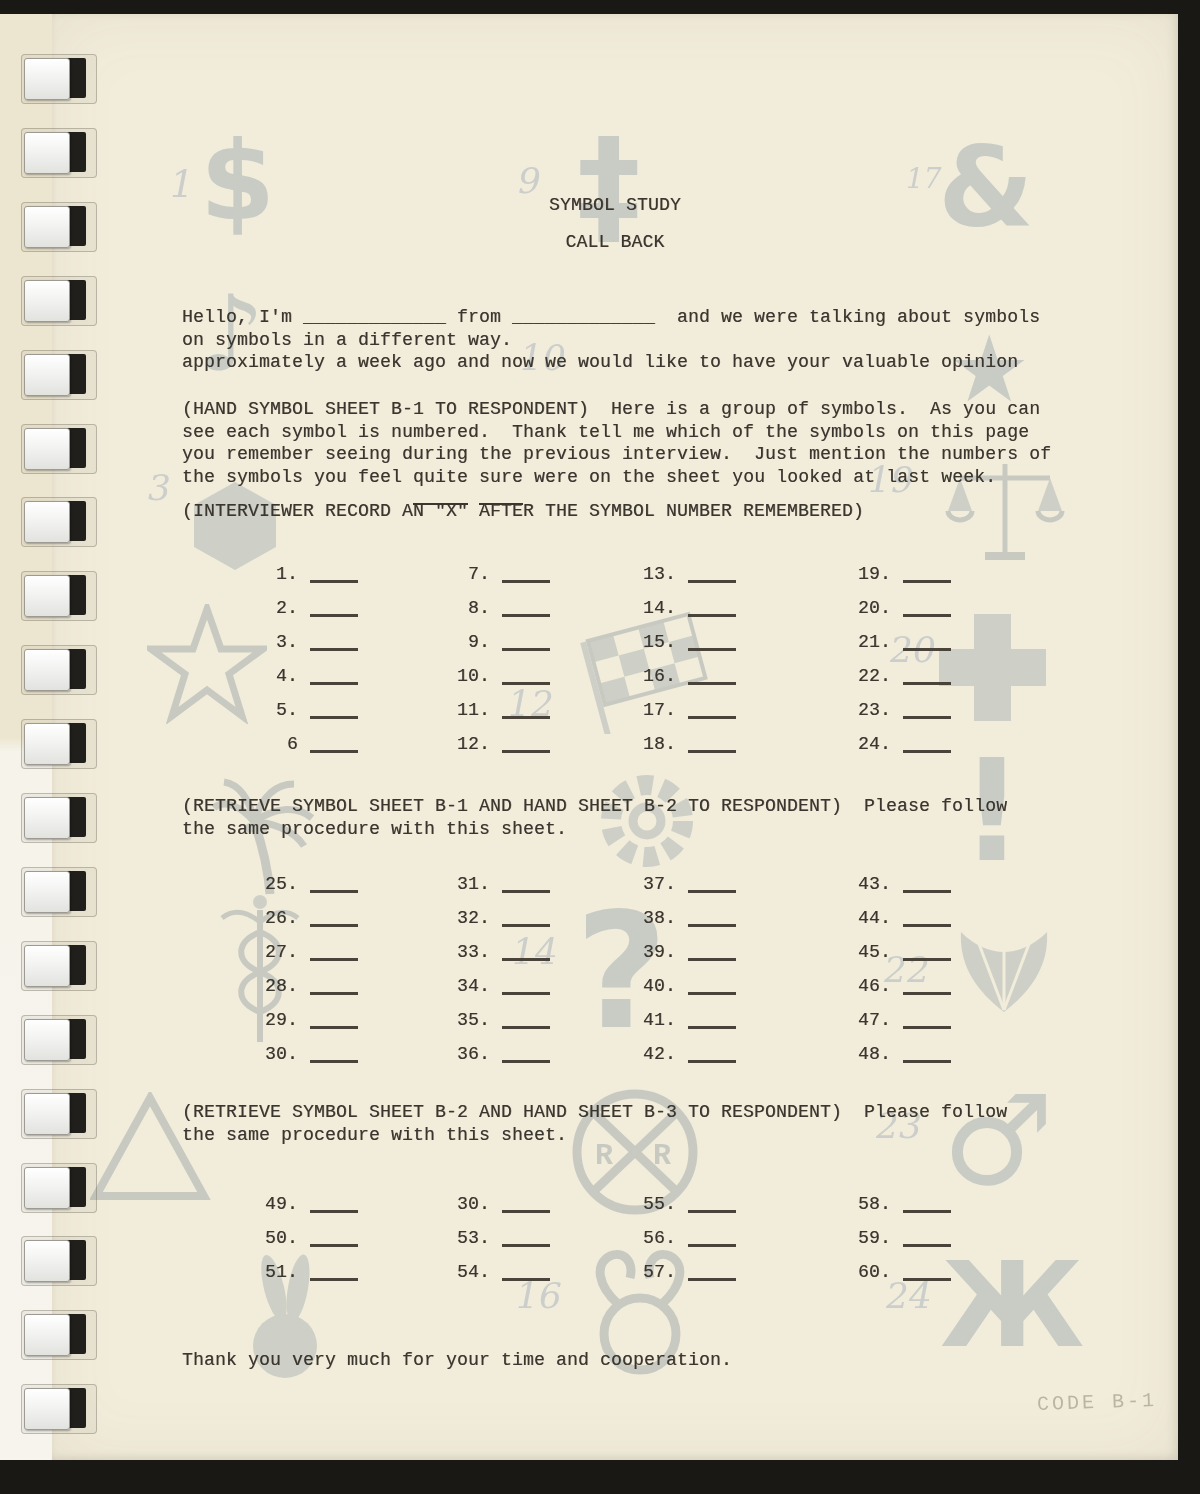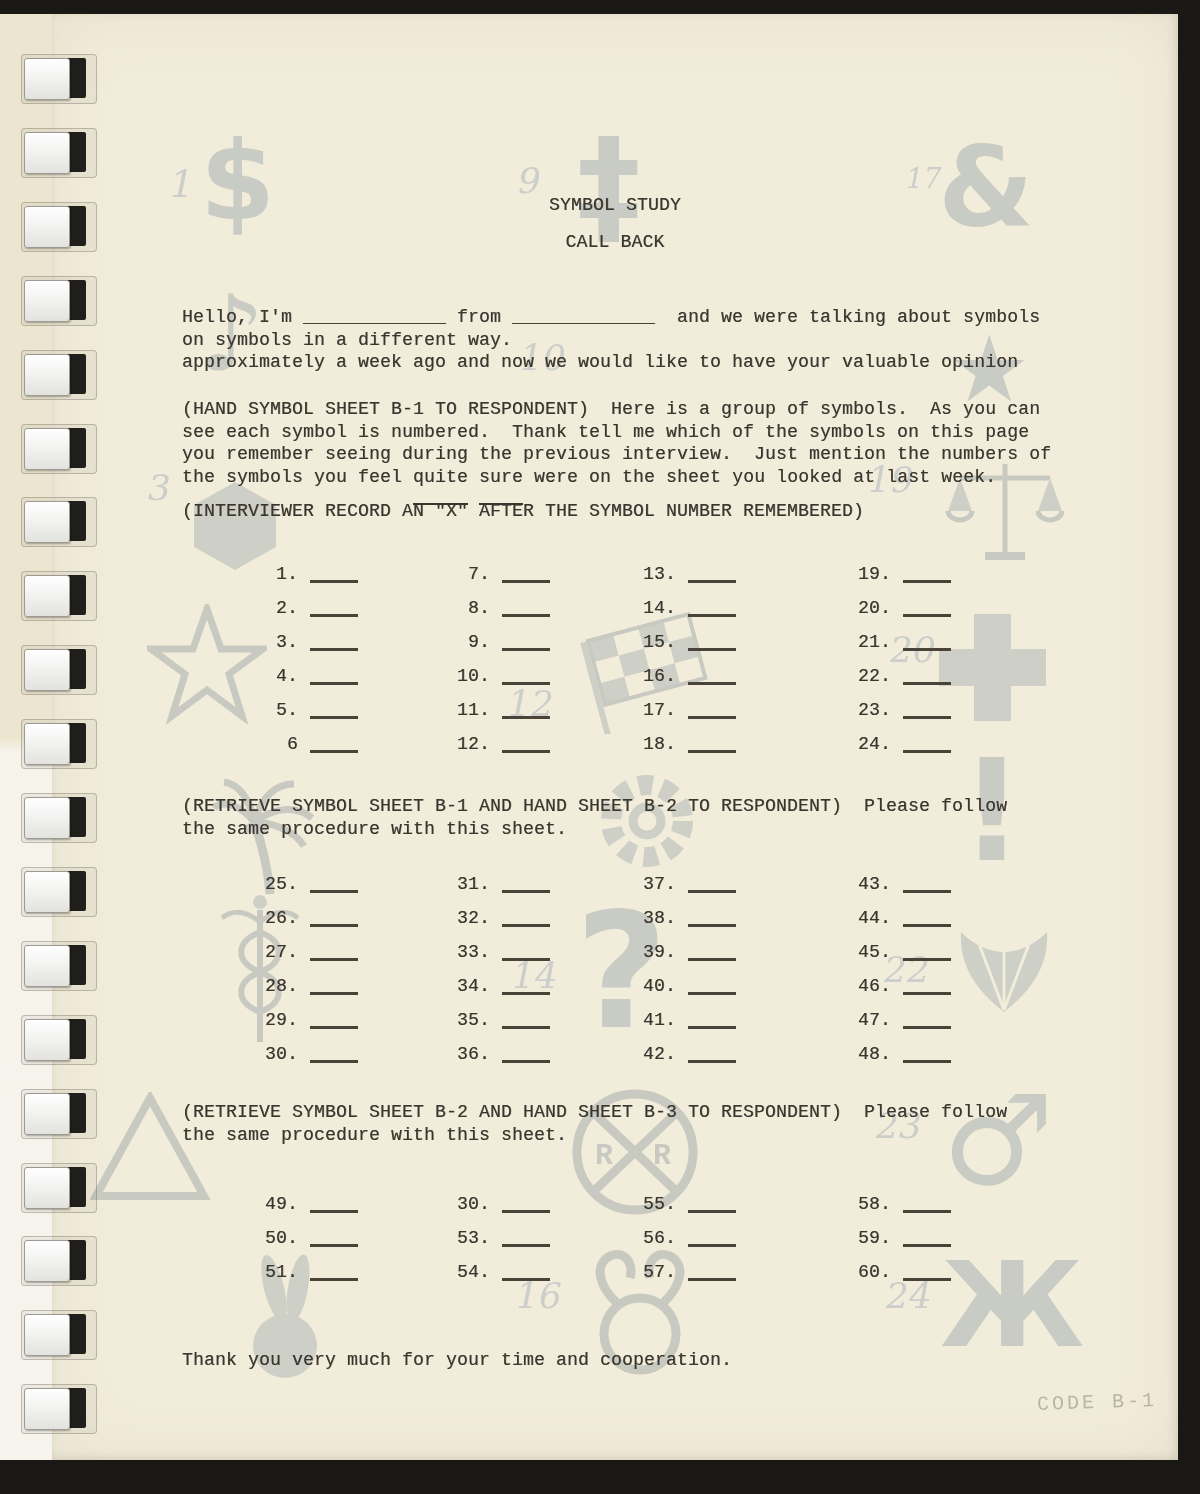--- a/index.html
+++ b/index.html
@@ -61,21 +61,21 @@
           <span class="wm num" style="left: 854px; top: 151px; font-size: 28px;">17</span>
           <span class="wm" style="left: 886px; top: 118px; font-size: 110px;">&amp;</span>
           <span class="wm" style="left: 146px; top: 268px; font-size: 105px;">♪</span>
           <span class="wm num" style="left: 468px; top: 326px; font-size: 36px;">10</span>
           <span class="wm" style="left: 896px; top: 310px; font-size: 92px;">★</span>
           <span class="wm num" style="left: 96px; top: 456px; font-size: 36px;">3</span>
           <span class="wm num" style="left: 816px; top: 448px; font-size: 36px;">19</span>
           <span class="wm num" style="left: 456px; top: 624px; font-size: 36px; margin-top: 48px;">12</span>
           <span class="wm num" style="left: 838px; top: 618px; font-size: 36px;">20</span>
           <span class="wm" style="left: 908px; top: 728px; font-size: 140px;">!</span>
-          <span class="wm num" style="left: 460px; top: 944px; font-size: 36px;">14</span>
+          <span class="wm num" style="left: 460px; top: 920px; font-size: 36px;">14</span>
           <span class="wm" style="left: 523px; top: 878px; font-size: 160px;">?</span>
           <span class="wm num" style="left: 832px; top: 938px; font-size: 36px;">22</span>
           <span class="wm num" style="left: 824px; top: 1094px; font-size: 36px;">23</span>
           <span class="wm" style="left: 890px; top: 1064px; font-size: 125px;">♂</span>
           <span class="wm num" style="left: 464px; top: 1264px; font-size: 36px;">16</span>
           <span class="wm num" style="left: 834px; top: 1264px; font-size: 36px;">24</span>
           <span class="wm" style="left: 888px; top: 1232px; font-size: 118px;">Ж</span>
         </div>
 
       <svg class="wm-shape" style="left:140px;top:466px" width="86" height="92">

